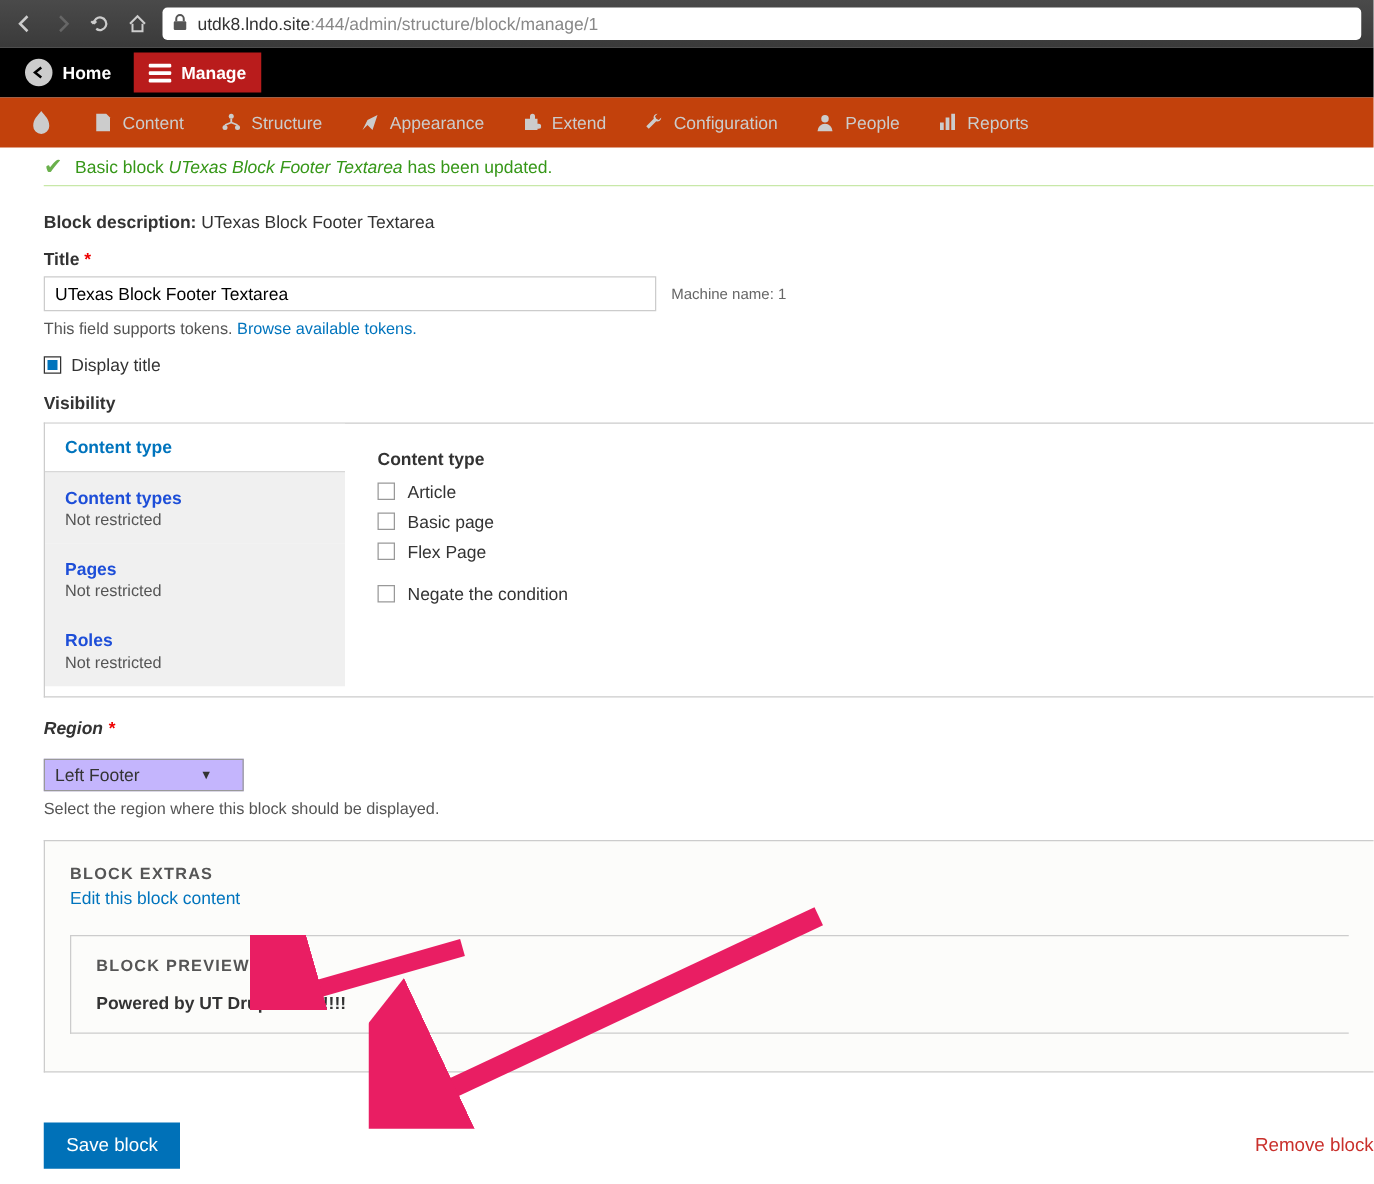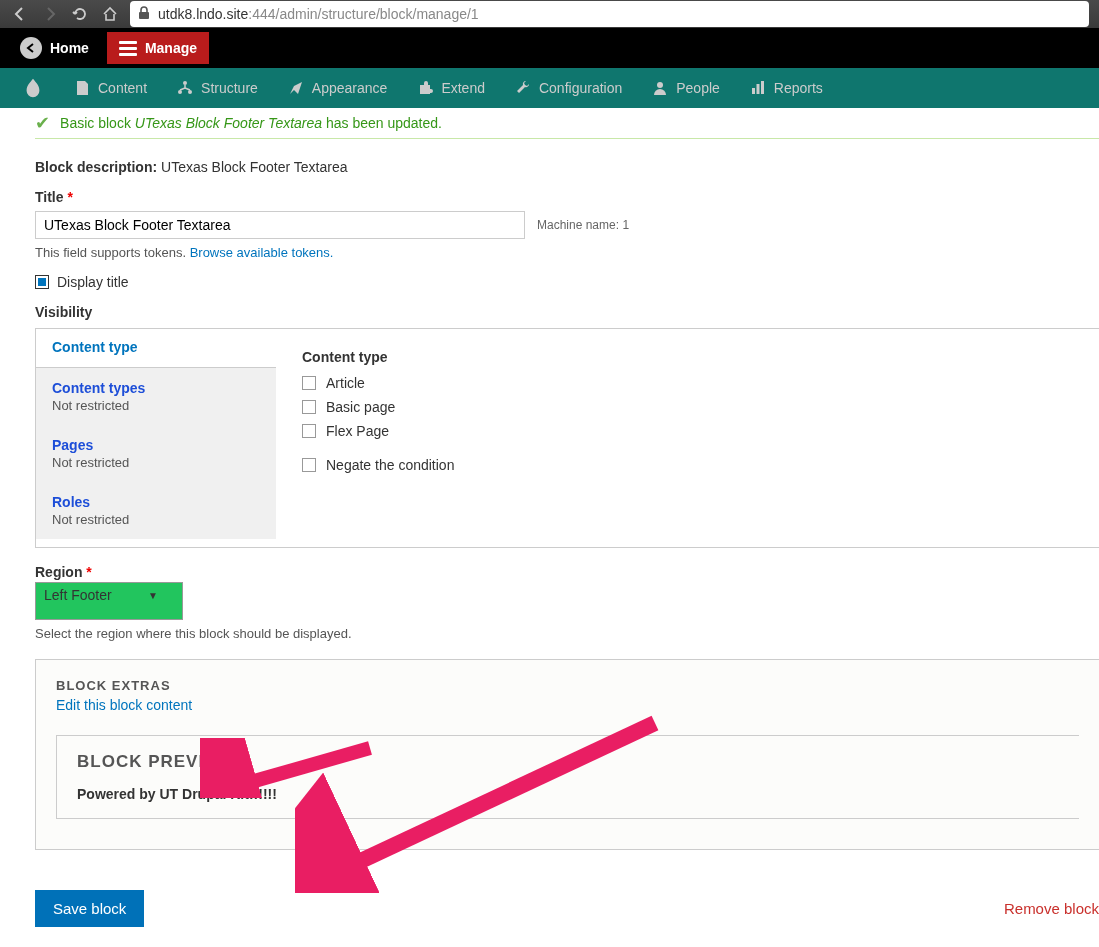--- a/index.html
+++ b/index.html
@@ -1,36 +1,36 @@
 <!DOCTYPE html>
 <html><head>
 <meta charset="utf-8">
 <style>
 * { box-sizing: border-box; margin: 0; padding: 0; }
 body { font-family: "Helvetica Neue", Helvetica, Arial, sans-serif; font-size: 14px; color: #333; background: #fff; width: 1099px; }
 
 
-.browser-chrome { background: linear-gradient(#4a4a4a, #3a3a3a); height: 28px; display: flex; align-items: center; padding: 0 10px; gap: 10px; }
+.browser-chrome { background: linear-gradient(#4a4a4a, #3a3a3a); height: 38px; display: flex; align-items: center; padding: 0 10px; gap: 10px; }
 .browser-nav-btn { width: 20px; height: 20px; display: flex; align-items: center; justify-content: center; color: #ccc; cursor: pointer; }
 .browser-nav-btn.disabled { color: #666; }
 .address-bar { flex: 1; background: #fff; border-radius: 4px; height: 26px; display: flex; align-items: center; padding: 0 8px; color: #666; gap: 8px; }
 .address-bar .secure { color: #555; }
 .address-bar .url-text { color: #888; }
 .address-bar .url-text .domain { color: #333; }
 
 
 .admin-topbar { background: #000; color: #fff; display: flex; align-items: center; height: 40px; padding: 0 8px; gap: 6px; }
 .top-btn { display: flex; align-items: center; gap: 8px; padding: 8px 12px; color: #fff; cursor: pointer; font-size: 14px; font-weight: bold; }
 .circle-arrow { width: 22px; height: 22px; border-radius: 50%; background: #ccc; display: flex; align-items: center; justify-content: center; color: #000; font-size: 14px; font-weight: bold; }
 .top-btn.manage { background: #b91c1c; }
 .hamburger { display: flex; flex-direction: column; gap: 3px; }
 .hamburger span { width: 18px; height: 3px; background: #fff; border-radius: 1px; }
 
 
-.admin-nav { background: #0f766e; color: #ccc; display: flex; align-items: center; height: 40px; padding: 0 8px; gap: 2px; }
+.admin-nav { background: #c2410c; color: #ccc; display: flex; align-items: center; height: 40px; padding: 0 8px; gap: 2px; }
 .nav-item { display: flex; align-items: center; gap: 8px; padding: 10px 14px; cursor: pointer; font-size: 14px; }
 .drupal-logo { width: 22px; height: 22px; }
 .nav-icon { width: 16px; height: 16px; fill: #ccc; }
 
 
 .content { padding: 0 0 40px 35px; position: relative; }
 .status-msg { display: flex; align-items: center; gap: 10px; color: #333; padding: 4px 0; border-bottom: 1px solid #c8e8a8; margin-bottom: 20px; margin-right: 0;}
 .status-msg .check { color: #6ab04c; font-size: 18px; }
 .status-msg .basic { color: #369718; }
 .status-msg em { font-style: italic; color: #369718; }
@@ -62,30 +62,30 @@
 .vis-tab .tab-title { color: #1d4ed8; font-weight: bold; }
 .vis-tab .tab-sub { font-size: 13px; color: #555; margin-top: 2px; }
 .vis-tab.first-item { background: #f0f0f0; border-bottom: 0; }
 .vis-tab.item { background: #f0f0f0; }
 .vis-content { flex: 1; padding: 20px 26px; }
 .vis-content h4 { font-weight: bold; margin-bottom: 10px; }
 .vis-options .opt-row { display: flex; align-items: center; gap: 10px; margin-bottom: 8px; }
 .chk { width: 14px; height: 14px; border: 1px solid #999; background: #fff; }
 .negate { margin-top: 18px; }
 
-.region-label { font-weight: bold; margin-top: 4px; margin-bottom: 2px; }
-.select { border: 1px solid #999; padding: 4px 24px 16px 8px; width: 148px; font-size: 14px; background: #22c55e; position: relative; display: inline-flex; align-items: center; justify-content: space-between; cursor: pointer; }
+.region-label { font-weight: bold; margin-top: 4px; margin-bottom: 17px; font-style: italic; }
+.select { border: 1px solid #999; padding: 4px 24px 4px 8px; width: 160px; font-size: 14px; background: #c4b5fd; position: relative; display: inline-flex; align-items: center; justify-content: space-between; cursor: pointer; }
 .select .caret { font-size: 10px; }
 .region-help { font-size: 13px; color: #555; margin-top: 6px; margin-bottom: 18px; }
 
 .block-extras { border: 1px solid #ccc; border-right: none; padding: 18px 20px 30px 20px; background: #fcfcfa; }
 .be-title { font-size: 13px; letter-spacing: 1px; color: #555; font-weight: bold; margin-bottom: 4px; }
 .be-link { color: #0074bd; font-size: 14px; cursor: pointer; }
 .block-preview { border: 1px solid #ccc; border-right: none; margin-top: 22px; padding: 16px 20px; background: #fcfcfa; }
-.bp-title { font-size: 17px; letter-spacing: 1px; color: #555; font-weight: bold; margin-bottom: 14px; }
+.bp-title { font-size: 13px; letter-spacing: 1px; color: #555; font-weight: bold; margin-bottom: 14px; }
 .bp-content { font-size: 14px; font-weight: bold; }
 
 .actions { margin-top: 40px; display: flex; align-items: center; gap: 26px; justify-content: space-between; }
 .btn-primary { background: #0071b8; color: #fff; border: none; padding: 10px 18px; font-size: 15px; cursor: pointer; }
 .btn-danger-link { color: #c9302c; cursor: pointer; font-size: 15px; }
 
 
 .arrow { position: absolute; pointer-events: none; }
 .arrow svg { display: block; }
 </style>

